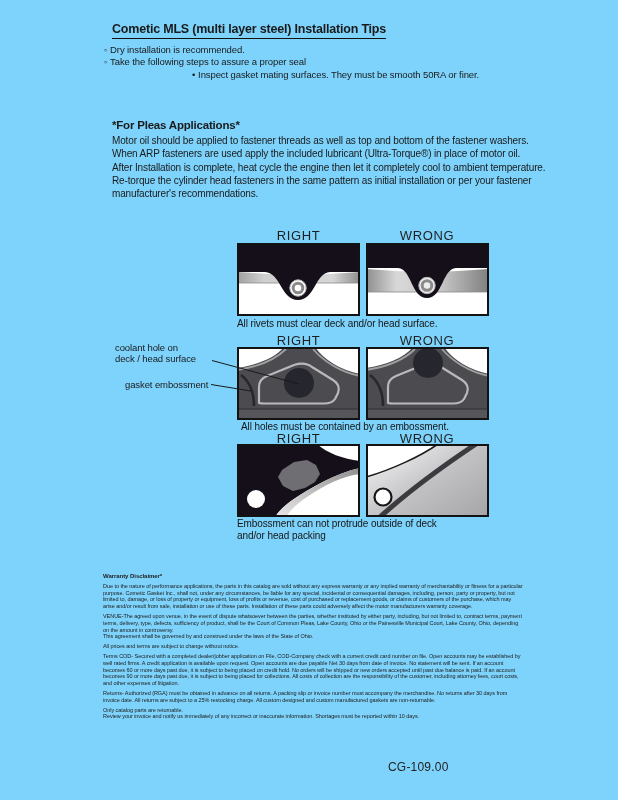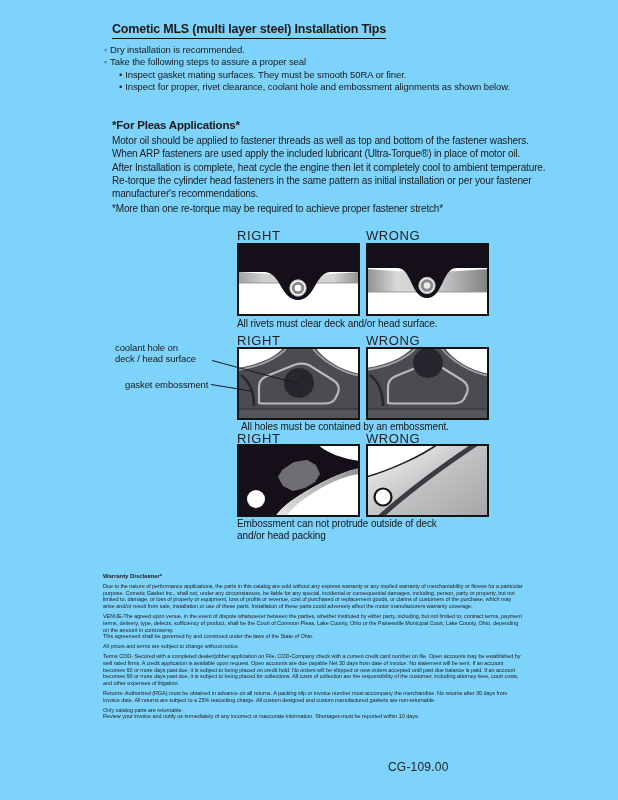--- a/index.html
+++ b/index.html
@@ -10,32 +10,32 @@
     overflow:hidden;
   }
   .title {
     position:absolute; left:112px; top:22px;
     font-size:12.5px; font-weight:bold; letter-spacing:-0.2px;
     border-bottom:1.5px solid #111; padding-bottom:2px; display:inline-block;
   }
   .bullets { position:absolute; left:104px; top:44px; width:448px;
     font-size:9.5px; letter-spacing:-0.1px; line-height:12.3px; }
   .bullet::before { content:"◦"; margin-right:3px; font-size:9px; }
-  .sub { padding-left:15px; }
+  .sub { padding-left:15px;text-align:center; }
   .sub::before { content:"•"; margin-right:3px; }
 
   .d-head { position:absolute; left:112px; top:119px; font-size:11.5px;
     font-weight:bold; letter-spacing:-0.2px; }
   .d-para { position:absolute; left:112px; width:442px; font-size:10px;
     line-height:12.8px; letter-spacing:-0.15px; }
   #dp1 { top:135px; } #dp2 { top:162px; } #dnote { top:203px; }
 
   .diagrams { position:absolute; left:115px; top:230px; width:430px; height:325px; }
   .dg-header { position:absolute; font-size:13px; letter-spacing:0.6px;
-    text-align:left; color:#1f1f1f; }
+    text-align:center; color:#1f1f1f; }
   .col-l { left:122px; width:123px; } .col-r { left:251px; width:122px; }
   .h1 { top:-2px; } .h2 { top:103px; } .h3 { top:201px; }
   .bx { position:absolute; width:123px; height:73px; }
   .bxl { left:122px; } .bxr { left:251px; }
   .r1 { top:13px; } .r2 { top:117px; } .r3 { top:214px; }
   .bx svg { display:block; }
   .cap { position:absolute; font-size:10px; letter-spacing:-0.1px; color:#151515; }
   .cap1 { left:122px; top:88px; } .cap2 { left:126px; top:191px; }
   .cap3 { left:122px; top:288px; line-height:12px; }
   .lbl { position:absolute; font-size:9.5px; letter-spacing:-0.1px; text-align:left; }
@@ -55,27 +55,25 @@
 <body>
 
 <div class="page">
 
   <h1 class="title">Cometic MLS (multi layer steel) Installation Tips</h1>
 
   <div class="bullets">
     <div class="bullet">Dry installation is recommended.</div>
     <div class="bullet">Take the following steps to assure a proper seal</div>
     <div class="sub">Inspect gasket mating surfaces.  They must be smooth 50RA or finer.</div>
-    <div class="sub">Inspect for proper, rivet clearance, coolant hole and embossment alignments as shown below.</div>
   </div>
 
   <h2 class="d-head">*For Pleas Applications*</h2>
   <p class="d-para" id="dp1">Motor oil should be applied to fastener threads as well as top and bottom of the fastener washers. When ARP fasteners are used apply the included lubricant (Ultra-Torque®) in place of motor oil.</p>
   <p class="d-para" id="dp2">After Installation is complete, heat cycle the engine then let it completely cool to ambient temperature. Re-torque the cylinder head fasteners in the same pattern as initial installation or per your fastener manufacturer's recommendations.</p>
-  <p class="d-para" id="dnote">*More than one re-torque may be required to achieve proper fastener stretch*</p>
 
   <div class="diagrams">
 
     <div class="dg-header col-l h1">RIGHT</div>
     <div class="dg-header col-r h1">WRONG</div>
 
     <div class="bx bxl r1">
       <svg width="123" height="73" viewBox="0 0 123 73">
         <defs>
           <linearGradient id="dkR" x1="0" y1="0" x2="1" y2="0">

